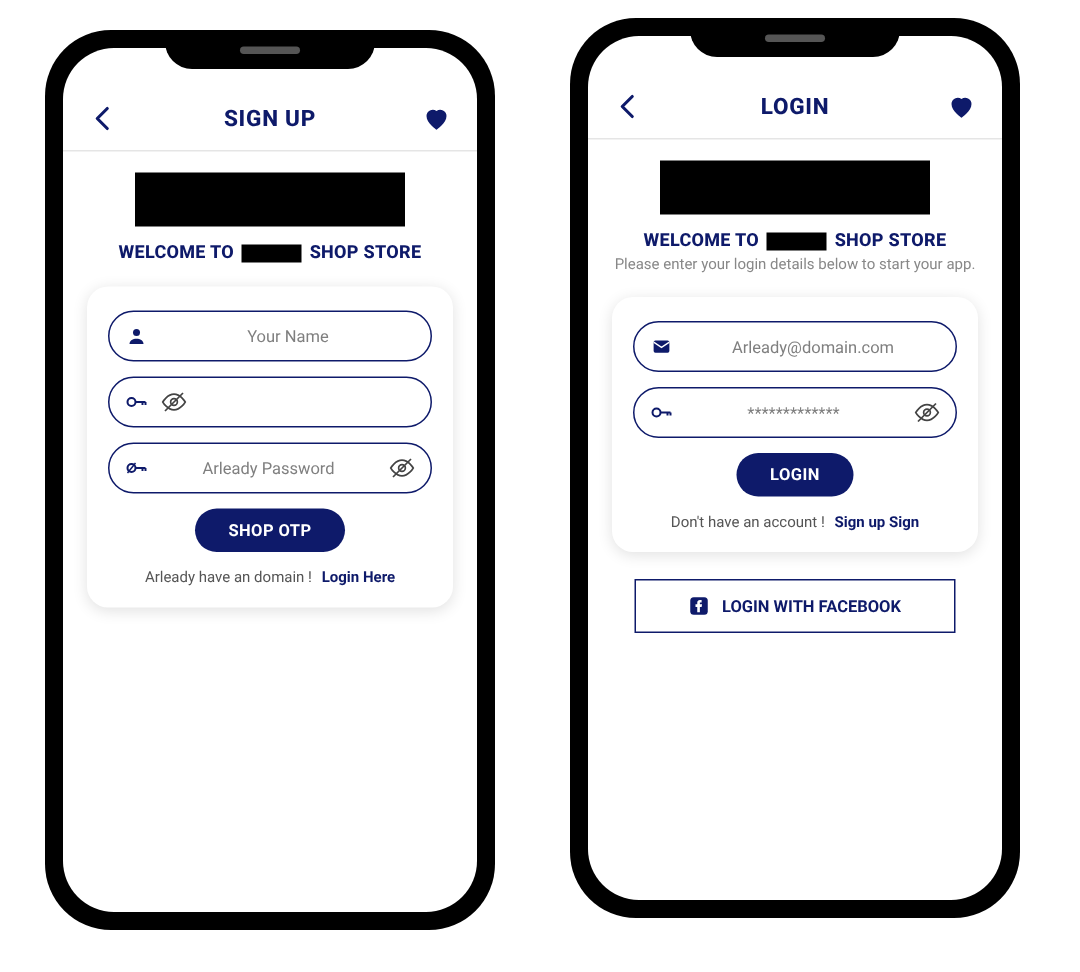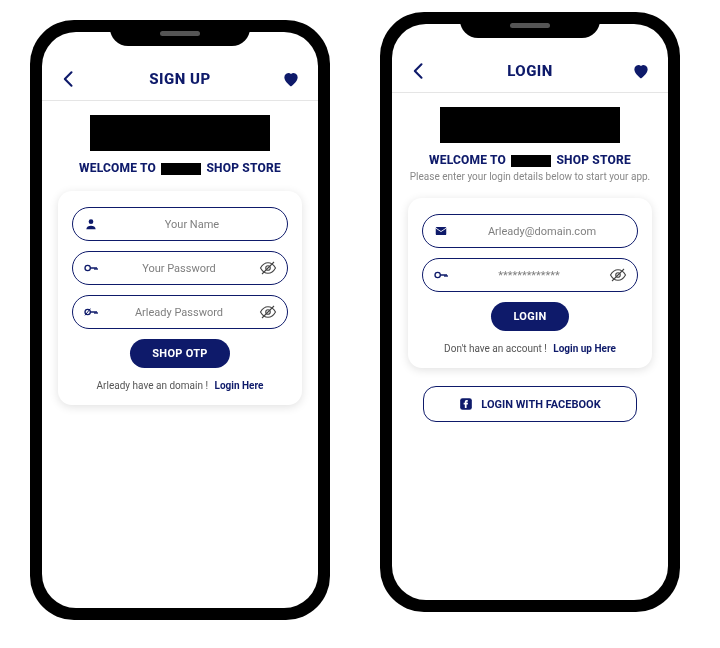--- a/index.html
+++ b/index.html
@@ -163,21 +163,21 @@
   }
   .footer-link {
     color: #0e1a6a;
     font-weight: 700;
     margin-left: 4px;
   }
   .fb-btn {
     margin-top: 18px;
     width: 88%;
     border: 1.5px solid #0e1a6a;
-    border-radius: 13px;
+    border-radius: 0;
     height: 36px;
     display: flex;
     align-items: center;
     justify-content: center;
     gap: 8px;
     font-size: 11px;
     font-weight: 700;
     color: #0e1a6a;
   }
   svg { display:block; }
@@ -222,21 +222,20 @@
             </span>
             <span class="field-input">Your Name</span>
           </div>
           <div class="field">
             <span class="field-icon">
               <svg viewBox="0 0 24 24" width="16" height="16">
                   <circle cx="7" cy="12" r="4" fill="none" stroke="#0e1a6a" stroke-width="2"></circle>
                   <path d="M11 12h10M18 12v3M21 12v3" stroke="#0e1a6a" stroke-width="2"></path>
                 </svg>
             </span>
-            <span class="field-input">Your Password</span>
             <span class="eye-icon">
               <svg viewBox="0 0 24 24" width="18" height="18">
                   <path d="M2 12s4-7 10-7 10 7 10 7-4 7-10 7S2 12 2 12z" fill="none" stroke="#444" stroke-width="1.5"></path>
                   <circle cx="12" cy="12" r="3" fill="none" stroke="#444" stroke-width="1.5"></circle>
                   <line x1="4" y1="20" x2="20" y2="4" stroke="#444" stroke-width="1.5"></line>
                 </svg>
             </span>
           </div>
           <div class="field">
             <span class="field-icon">
@@ -313,21 +312,21 @@
               <svg viewBox="0 0 24 24" width="18" height="18">
                   <path d="M2 12s4-7 10-7 10 7 10 7-4 7-10 7S2 12 2 12z" fill="none" stroke="#444" stroke-width="1.5"></path>
                   <circle cx="12" cy="12" r="3" fill="none" stroke="#444" stroke-width="1.5"></circle>
                   <line x1="4" y1="20" x2="20" y2="4" stroke="#444" stroke-width="1.5"></line>
                 </svg>
             </span>
           </div>
           <div class="pill-btn">LOGIN</div>
           <div class="footer-text">
             <span>Don't have an account !</span>
-            <span class="footer-link">Login up Here</span>
+            <span class="footer-link">Sign up Sign</span>
           </div>
         </div>
 
         <div class="fb-btn">
           <span>
             <svg viewBox="0 0 24 24" width="14" height="14">
                 <rect x="2" y="2" width="20" height="20" rx="4" fill="#0e1a6a"></rect>
                 <path d="M13 8h2V5h-2c-1.7 0-3 1.3-3 3v2H8v3h2v6h3v-6h2l.5-3H13V8z" fill="#fff"></path>
               </svg>
           </span>

